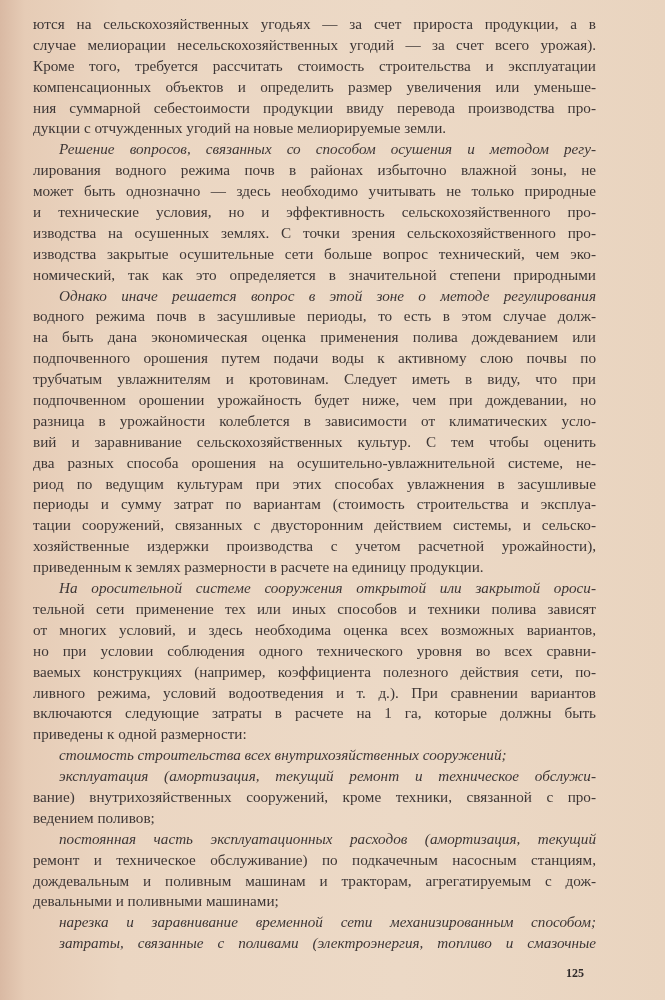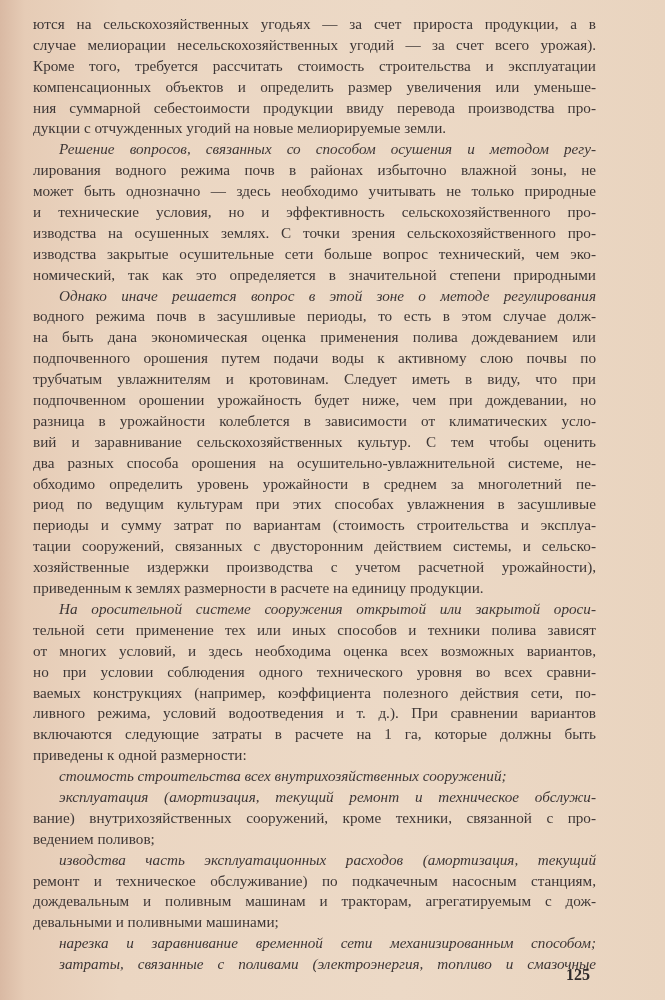--- a/index.html
+++ b/index.html
@@ -18,21 +18,21 @@
   .line {
     display: block; white-space: nowrap;
     text-align: justify; text-align-last: justify;
     height: 20.9px;
   }
   .line.indent { padding-left: 26px; font-style: italic; }
   .line.last { text-align-last: left; }
   .page-number {
     position: absolute; left: 566px; top: 966px;
     font-family: "Liberation Serif", serif;
-    font-weight: bold; font-size: 16px; color: #2f2a2a;
+    font-weight: bold; font-size: 12px; color: #2f2a2a;
   }
 </style>
 </head>
 <body>
 
 <div class="page" id="page-body">
     <span class="line">ются на сельскохозяйственных угодьях — за счет прироста продукции, а в</span>
     <span class="line">случае мелиорации несельскохозяйственных угодий — за счет всего урожая).</span>
     <span class="line">Кроме того, требуется рассчитать стоимость строительства и эксплуатации</span>
     <span class="line">компенсационных объектов и определить размер увеличения или уменьше-</span>
@@ -47,38 +47,37 @@
     <span class="line">номический, так как это определяется в значительной степени природными</span>
     <span class="line indent">Однако иначе решается вопрос в этой зоне о методе регулирования</span>
     <span class="line">водного режима почв в засушливые периоды, то есть в этом случае долж-</span>
     <span class="line">на быть дана экономическая оценка применения полива дождеванием или</span>
     <span class="line">подпочвенного орошения путем подачи воды к активному слою почвы по</span>
     <span class="line">трубчатым увлажнителям и кротовинам. Следует иметь в виду, что при</span>
     <span class="line">подпочвенном орошении урожайность будет ниже, чем при дождевании, но</span>
     <span class="line">разница в урожайности колеблется в зависимости от климатических усло-</span>
     <span class="line">вий и заравнивание сельскохозяйственных культур. С тем чтобы оценить</span>
     <span class="line">два разных способа орошения на осушительно-увлажнительной системе, не-</span>
-    <span class="line">обходимо определить уровень урожайности в среднем за многолетний пе-</span>
     <span class="line">риод по ведущим культурам при этих способах увлажнения в засушливые</span>
     <span class="line">периоды и сумму затрат по вариантам (стоимость строительства и эксплуа-</span>
     <span class="line">тации сооружений, связанных с двусторонним действием системы, и сельско-</span>
     <span class="line">хозяйственные издержки производства с учетом расчетной урожайности),</span>
     <span class="line last">приведенным к землях размерности в расчете на единицу продукции.</span>
     <span class="line indent">На оросительной системе сооружения открытой или закрытой ороси-</span>
     <span class="line">тельной сети применение тех или иных способов и техники полива зависят</span>
     <span class="line">от многих условий, и здесь необходима оценка всех возможных вариантов,</span>
     <span class="line">но при условии соблюдения одного технического уровня во всех сравни-</span>
     <span class="line">ваемых конструкциях (например, коэффициента полезного действия сети, по-</span>
     <span class="line">ливного режима, условий водоотведения и т. д.). При сравнении вариантов</span>
     <span class="line">включаются следующие затраты в расчете на 1 га, которые должны быть</span>
     <span class="line last">приведены к одной размерности:</span>
     <span class="line indent last">стоимость строительства всех внутрихозяйственных сооружений;</span>
     <span class="line indent">эксплуатация (амортизация, текущий ремонт и техническое обслужи-</span>
     <span class="line">вание) внутрихозяйственных сооружений, кроме техники, связанной с про-</span>
     <span class="line last">ведением поливов;</span>
-    <span class="line indent">изводства часть эксплуатационных расходов (амортизация, текущий</span>
+    <span class="line indent">постоянная часть эксплуатационных расходов (амортизация, текущий</span>
     <span class="line">ремонт и техническое обслуживание) по подкачечным насосным станциям,</span>
     <span class="line">дождевальным и поливным машинам и тракторам, агрегатируемым с дож-</span>
     <span class="line last">девальными и поливными машинами;</span>
     <span class="line indent">нарезка и заравнивание временной сети механизированным способом;</span>
     <span class="line indent">затраты, связанные с поливами (электроэнергия, топливо и смазочные</span>
   </div>
 <div class="page-number">125</div>
 
 </body></html>

